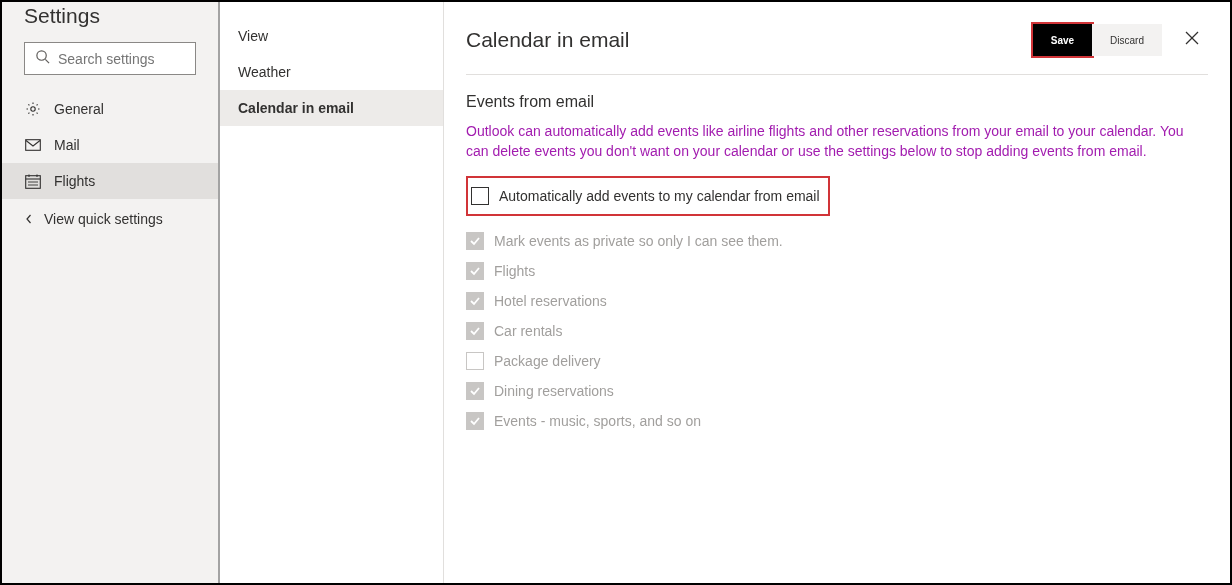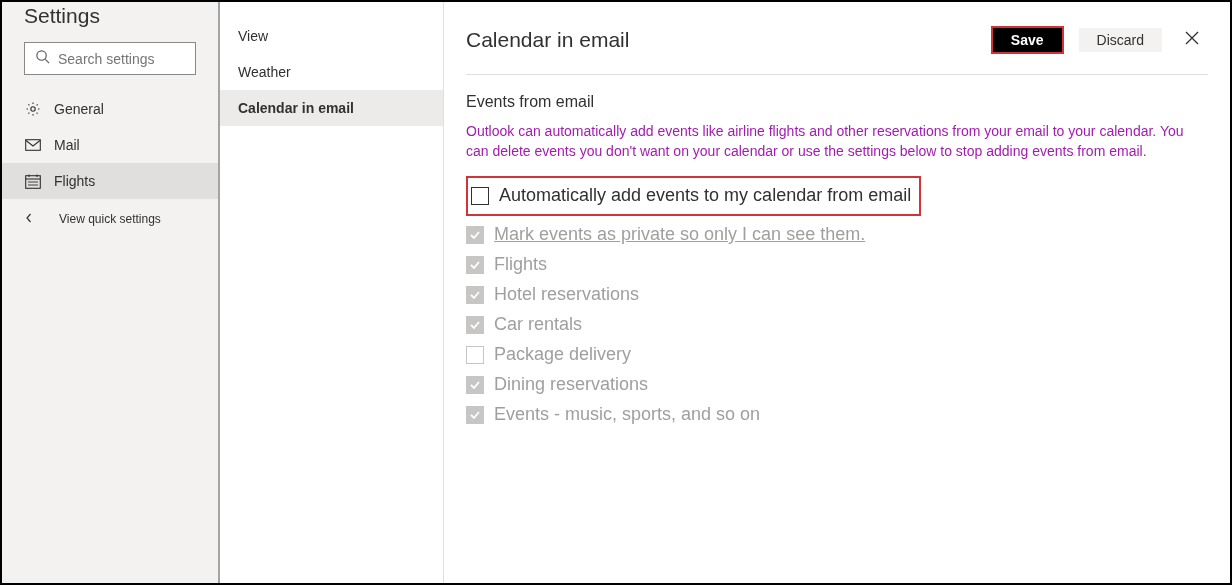--- a/index.html
+++ b/index.html
@@ -57,24 +57,24 @@
     cursor: pointer;
     gap: 12px;
   }
   .nav-item.selected { background: #e1dfdd; }
   .nav-item .icon { width: 18px; display: flex; align-items: center; justify-content: center; }
   .quick-settings {
     display: flex;
     align-items: center;
     height: 36px;
     padding: 0 22px;
-    font-size: 12px;
-    color: #323130;
-    cursor: pointer;
-    gap: 25px;
+    font-size: 14px;
+    color: #323130;
+    cursor: pointer;
+    gap: 10px;
     margin-top: 2px;
   }
   
   .subnav {
     width: 224px;
     border-right: 1px solid #e1dfdd;
     background: #fff;
     padding-top: 16px;
   }
   .subnav-item {
@@ -102,26 +102,26 @@
     padding-bottom: 18px;
     border-bottom: 1px solid #e1dfdd;
   }
   .main-title {
     font-size: 21px;
     font-weight: 400;
     color: #323130;
     flex: 1;
   }
   .btn {
-    height: 24px;
+    height: 32px;
     padding: 0 18px;
-    font-size: 14px;
+    font-size: 10px;
     border: none;
     cursor: pointer;
-    margin-left: 17px;
+    margin-left: 0;
   }
   .btn-save {
     background: #000;
     color: #fff;
     font-weight: 600;
     outline: 2px solid #d13438;
     outline-offset: 0;
   }
   .btn-discard {
     background: #f3f2f1;
@@ -149,21 +149,21 @@
     color: #a21caf;
     line-height: 1.45;
     margin-bottom: 14px;
     max-width: 740px;
   }
   .chk-row {
     display: flex;
     align-items: center;
     gap: 10px;
     height: 30px;
-    font-size: 18px;
+    font-size: 14px;
   }
   .chk-row.disabled { color: #a19f9d; }
   .chk-row .lbl { color: #323130; }
   .chk-row.disabled .lbl { color: #a19f9d; }
   .chk {
     width: 18px;
     height: 18px;
     border: 1px solid #8a8886;
     display: flex;
     align-items: center;
@@ -287,21 +287,21 @@
       <div class="section-title">Events from email</div>
       <div class="section-desc">Outlook can automatically add events like airline flights and other reservations from your email to your calendar. You can delete events you don't want on your calendar or use the settings below to stop adding events from email.</div>
 
       <div class="hl-red">
         <div class="chk-row">
           <div class="chk white-empty"></div>
           <span class="lbl">Automatically add events to my calendar from email</span>
         </div>
       </div>
 
-      <div class="chk-row disabled" style="margin-top:4px;text-decoration:underline;">
+      <div class="chk-row disabled" style="margin-top:10px;">
         <div class="chk disabled-checked">
           <svg width="12" height="12" viewBox="0 0 12 12">
               <path d="M2 6 L5 9 L10 3" stroke="#fff" stroke-width="1.8" fill="none"></path>
             </svg>
         </div>
         <span class="lbl">Mark events as private so only I can see them.</span>
       </div>
 
 
       <div class="event-list" id="event-list">

